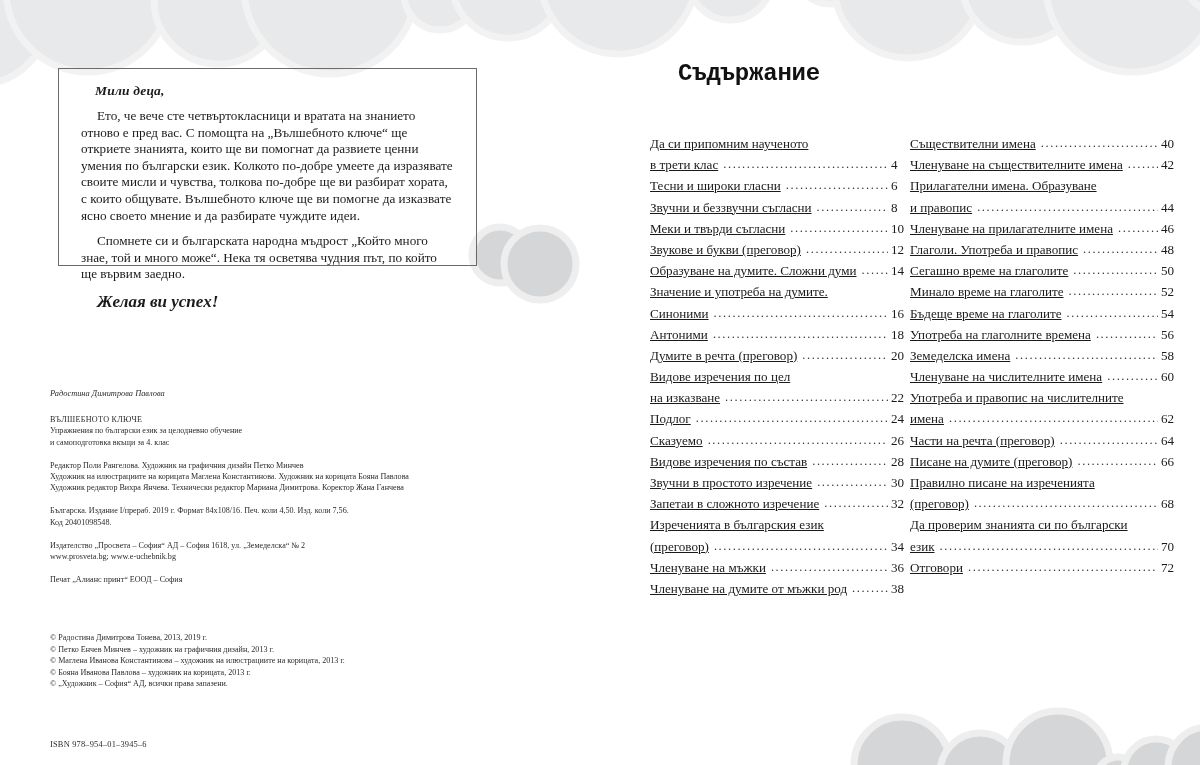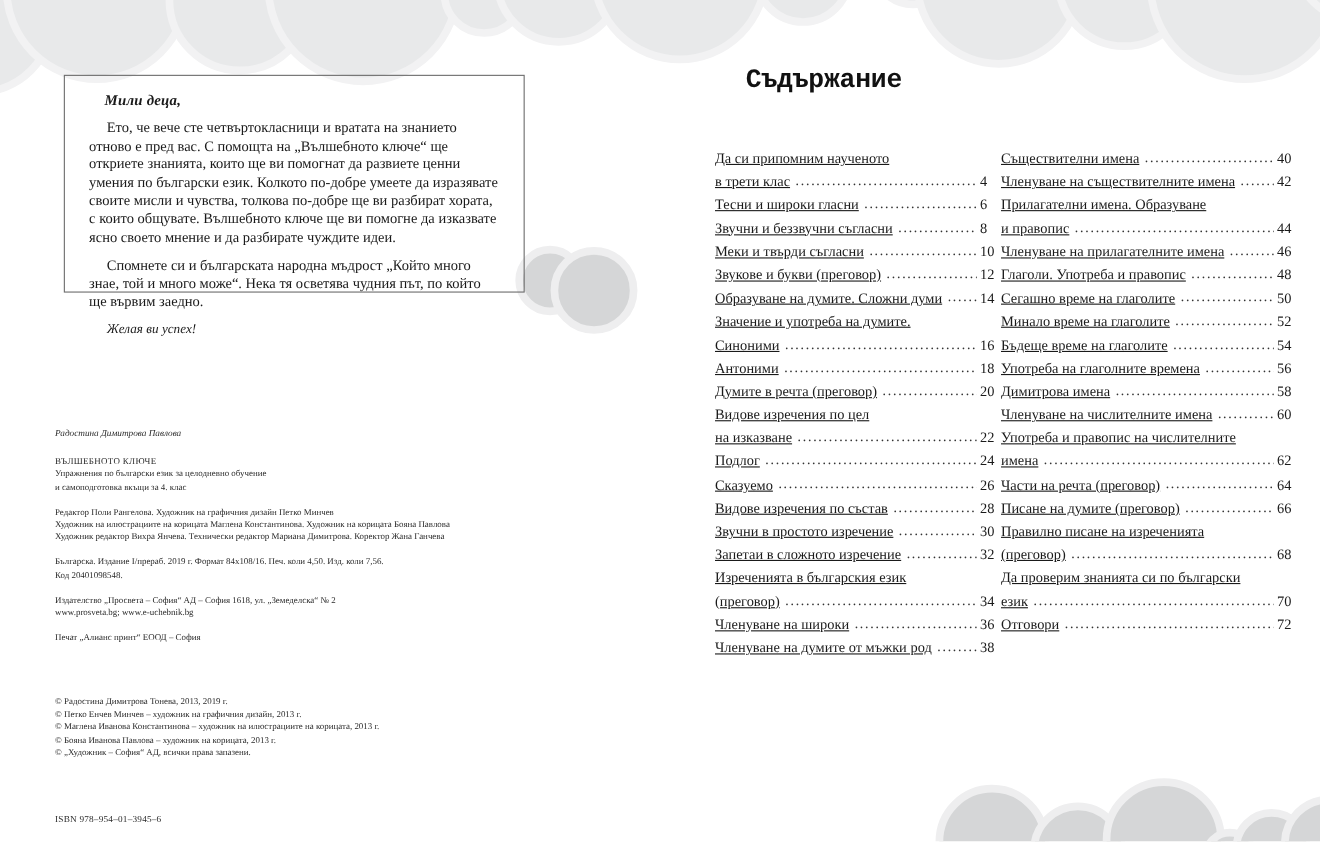--- a/index.html
+++ b/index.html
@@ -50,22 +50,22 @@
   }
   .welcome-box p.wpara {
     font-size: 13.2px;
     line-height: 16.6px;
     margin: 0 0 9px 0;
     text-indent: 16px;
     text-align: left;
   }
   .welcome-box .wclose {
     font-style: italic;
-    font-weight: normal;
-    font-size: 12px;
+    font-weight: bold;
+    font-size: 17px;
     margin: 0 0 0 16px;
   }
 
   
   .imprint {
     position: absolute;
     left: 50px;
     top: 388px;
     width: 470px;
     font-size: 8.1px;
@@ -336,21 +336,21 @@
       </div>
       <div class="toc-entry cont">
         <span class="t-label">Изреченията в българския език</span>
       </div>
       <div class="toc-entry">
         <span class="t-label">(преговор)</span>
         <span class="t-dots">..........................................................................................</span>
         <span class="t-page">34</span>
       </div>
       <div class="toc-entry">
-        <span class="t-label">Членуване на широки</span>
+        <span class="t-label">Членуване на мъжки</span>
         <span class="t-dots">..........................................................................................</span>
         <span class="t-page">36</span>
       </div>
       <div class="toc-entry">
         <span class="t-label">Членуване на думите от мъжки род</span>
         <span class="t-dots">..........................................................................................</span>
         <span class="t-page">38</span>
       </div>
     </div>
 
@@ -397,21 +397,21 @@
         <span class="t-label">Бъдеще време на глаголите</span>
         <span class="t-dots">..........................................................................................</span>
         <span class="t-page">54</span>
       </div>
       <div class="toc-entry">
         <span class="t-label">Употреба на глаголните времена</span>
         <span class="t-dots">..........................................................................................</span>
         <span class="t-page">56</span>
       </div>
       <div class="toc-entry">
-        <span class="t-label">Димитрова имена</span>
+        <span class="t-label">Земеделска имена</span>
         <span class="t-dots">..........................................................................................</span>
         <span class="t-page">58</span>
       </div>
       <div class="toc-entry">
         <span class="t-label">Членуване на числителните имена</span>
         <span class="t-dots">..........................................................................................</span>
         <span class="t-page">60</span>
       </div>
       <div class="toc-entry cont">
         <span class="t-label">Употреба и правопис на числителните</span>

